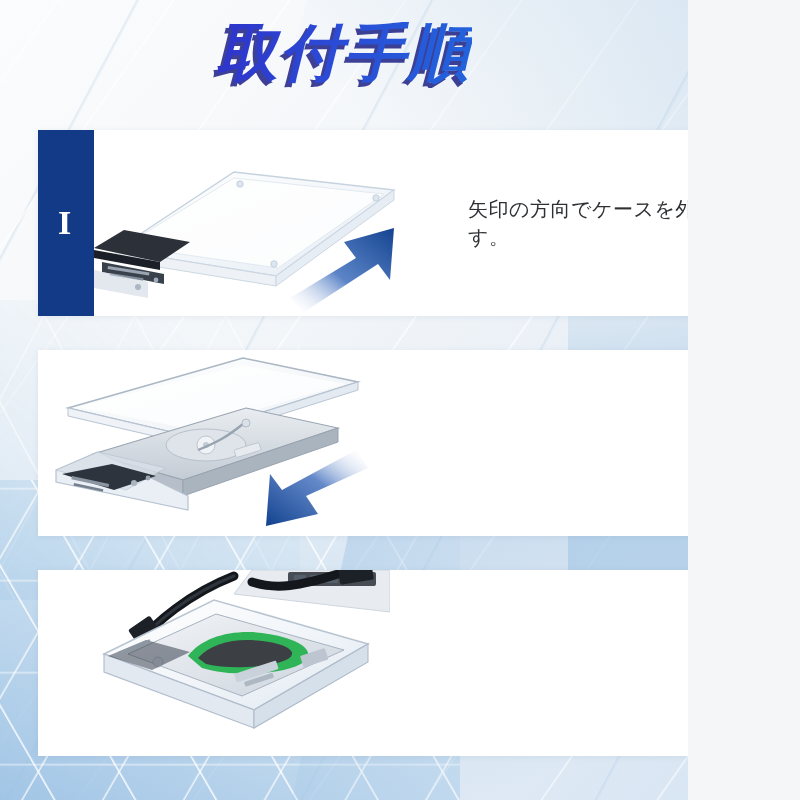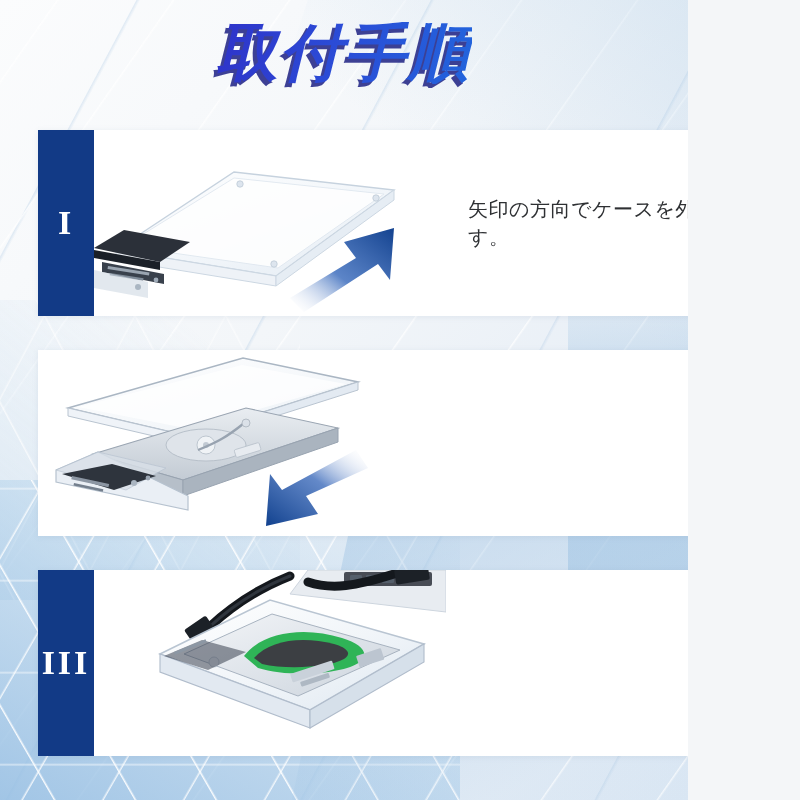--- a/index.html
+++ b/index.html
@@ -299,21 +299,20 @@
 
         <g>
           <polygon points="330,118 268,146 280,164 228,176 232,124 244,140 318,100" fill="url(#arrow2)"></polygon>
         </g>
       </svg>
     </div>
 
   </div>
 
   <div class="card card-3">
-    <div class="step-marker">III</div>
 
     <div class="step-figure">
       <svg class="fig-svg" viewBox="0 0 352 186" preserveAspectRatio="xMidYMid meet">
         <defs>
           <linearGradient id="case3" x1="0" y1="0" x2="1" y2="1">
             <stop offset="0%" stop-color="#ffffff"></stop>
             <stop offset="55%" stop-color="#f1f5f9"></stop>
             <stop offset="100%" stop-color="#dfe8f1"></stop>
           </linearGradient>
           <linearGradient id="disc3" x1="0" y1="0" x2="1" y2="1">

